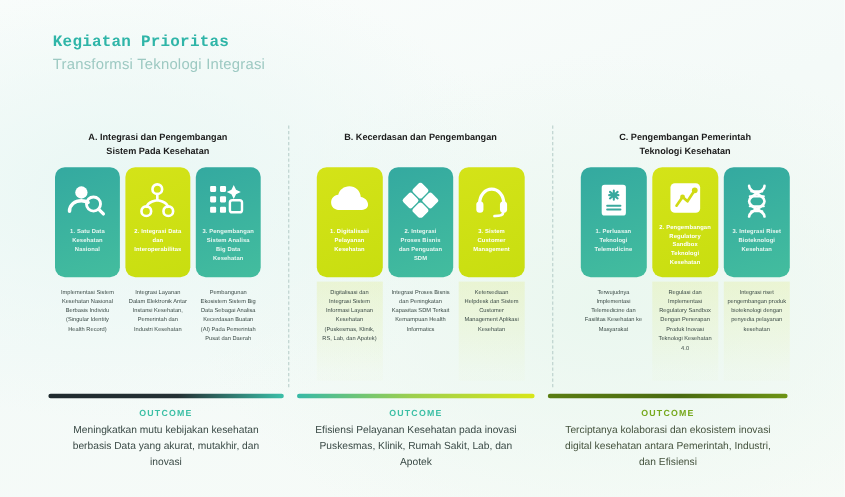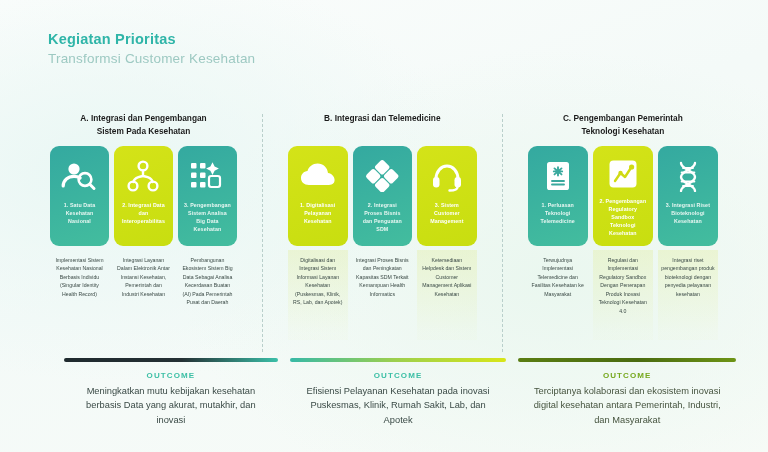--- a/index.html
+++ b/index.html
@@ -39,38 +39,39 @@
     position: absolute;
     left: 48px;
     top: 30px;
   }
   .title-main {
     font-size: 14.5px;
     font-weight: bold;
     color: #2fb5a8;
     letter-spacing: 0.2px;
     line-height: 1.25;
+    font-family: Liberation Mono, monospace;
   }
   .title-sub {
     font-size: 13.5px;
     font-weight: normal;
     color: #9dc9c2;
     letter-spacing: 0.2px;
     line-height: 1.3;
     margin-top: 2px;
   }
 
   
   .groups {
     position: absolute;
     left: 48px;
     top: 112px;
     width: 672px;
     display: flex;
-    align-items: flex-start;
+    align-items: center;
     gap: 17px;
   }
   .group {
     position: relative;
     display: flex;
     flex-direction: column;
   }
   .group-a { width: 222px; }
   .group-b { width: 224px; }
   .group-c { width: 226px; }
@@ -150,21 +151,21 @@
     padding: 6px 3px 0 3px;
   }
   .desc-shade-lime {
     background: linear-gradient(180deg, rgba(227,238,160,0.38) 0%, rgba(227,238,160,0.05) 92%);
   }
   .desc-shade-none { background: transparent; }
 
   
   .outcomes {
     position: absolute;
-    left: 64px;
+    left: 44px;
     top: 358px;
     width: 672px;
     display: flex;
     align-items: center;
   }
   .outcome {
     position: relative;
     display: flex;
     flex-direction: column;
     align-items: center;
@@ -204,21 +205,21 @@
 </style>
 </head>
 <body>
 
 <div class="canvas"></div>
 
 <div class="frame">
 
   <div class="title-block">
     <div class="title-main">Kegiatan Prioritas</div>
-    <div class="title-sub">Transformsi Customer Kesehatan</div>
+    <div class="title-sub">Transformsi Teknologi Integrasi</div>
   </div>
 
   <div class="groups">
 
     <div class="group group-a">
       <div class="group-head">
         <span>A. Integrasi dan Pengembangan</span><br>
         <span>Sistem Pada Kesehatan</span>
       </div>
 
@@ -269,21 +270,21 @@
         <div class="desc desc-shade-none">Implementasi Sistem Kesehatan Nasional Berbasis Individu (Singular Identity Health Record)</div>
         <div class="desc desc-shade-none">Integrasi Layanan Dalam Elektronik Antar Instansi Kesehatan, Pemerintah dan Industri Kesehatan</div>
         <div class="desc desc-shade-none">Pembangunan Ekosistem Sistem Big Data Sebagai Analisa Kecerdasan Buatan (AI) Pada Pemerintah Pusat dan Daerah</div>
       </div>
     </div>
 
     <div class="group-divider"></div>
 
     <div class="group group-b">
       <div class="group-head">
-        <span>B. Integrasi dan Telemedicine</span><br>
+        <span>B. Kecerdasan dan Pengembangan</span><br>
       </div>
 
       <div class="cards">
         <div class="card card-lime">
           <div class="card-icon">
             <svg width="38" height="30" viewBox="0 0 38 30" fill="none">
               <path d="M10 24 C5 24 2 20.8 2 17 C2 13.4 4.8 10.4 8.5 10.1 C9.6 5.6 13.7 2.4 18.6 2.4 C24.1 2.4 28.6 6.6 29 12 C32.8 12.5 35.6 15.5 35.6 19 C35.6 22.8 32.5 24 28.5 24 Z" fill="#ffffff"></path>
             </svg>
           </div>
           <div class="card-label">1. Digitalisasi Pelayanan Kesehatan</div>
@@ -388,18 +389,18 @@
       <div class="outcome-bar bar-b"></div>
       <div class="outcome-title">OUTCOME</div>
       <div class="outcome-text">Efisiensi Pelayanan Kesehatan pada inovasi Puskesmas, Klinik, Rumah Sakit, Lab, dan Apotek</div>
     </div>
 
     <div class="outcome-gap"></div>
 
     <div class="outcome outcome-c">
       <div class="outcome-bar bar-c"></div>
       <div class="outcome-title">OUTCOME</div>
-      <div class="outcome-text">Terciptanya kolaborasi dan ekosistem inovasi digital kesehatan antara Pemerintah, Industri, dan Masyarakat</div>
+      <div class="outcome-text">Terciptanya kolaborasi dan ekosistem inovasi digital kesehatan antara Pemerintah, Industri, dan Efisiensi</div>
     </div>
 
   </div>
 
 </div>
 
 </body></html>

